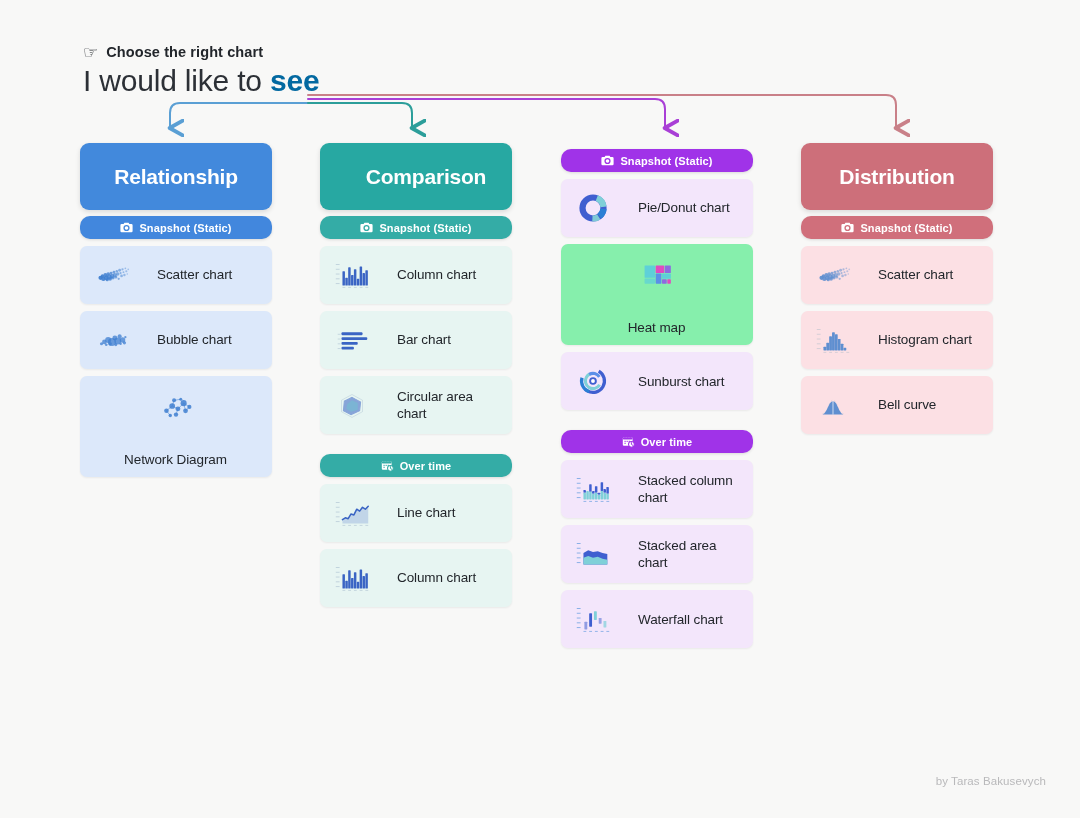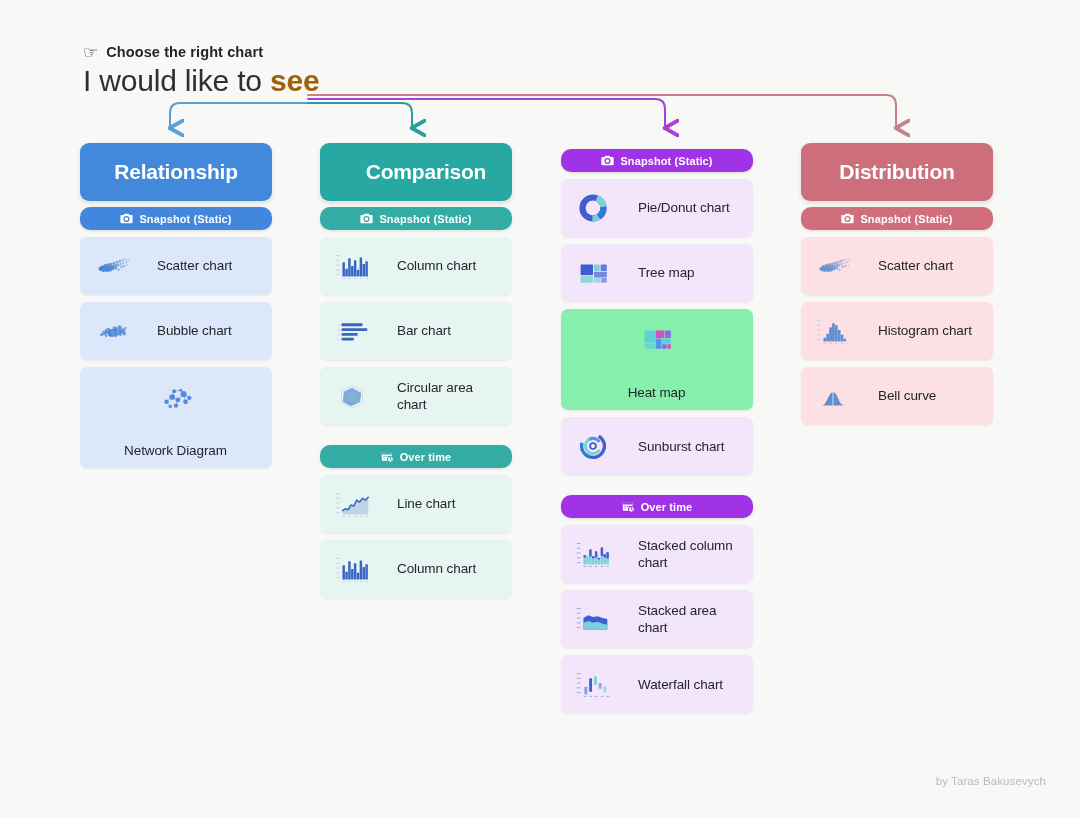--- a/index.html
+++ b/index.html
@@ -15,35 +15,35 @@
   .kicker {
     position: absolute; left: 83px; top: 43px;
     display: flex; align-items: center; gap: 8px;
   }
   .kicker-icon { font-size: 17px; color: #22262b; line-height: 1; transform: translateY(1px); }
   .kicker-text { font-size: 14.5px; font-weight: bold; color: #22262b; letter-spacing: .1px; }
   .headline {
     position: absolute; left: 83px; top: 64px;
     font-size: 30px; color: #2c3036; font-weight: 300; letter-spacing: -.2px;
   }
-  .headline b { font-weight: bold; color: #a16207; }
+  .headline b { font-weight: bold; color: #0369a1; }
 
   
   #arrows { position: absolute; left: 0; top: 0; width: 1080px; height: 818px; pointer-events: none; }
 
   
   .columns { position: absolute; left: 0; top: 143px; width: 1080px; }
   .col { position: absolute; width: 192px; }
   .col-0 { left: 80px; }
   .col-1 { left: 320px; }
   .col-2 { left: 561px; }
   .col-3 { left: 801px; }
 
   .col-head {
-    height: 58px; border-radius: 9px;
+    height: 67px; border-radius: 9px;
     display: flex; align-items: center; justify-content: center;
     color: #fff; font-size: 21px; font-weight: bold; letter-spacing: -.2px;
     box-shadow: 0 2px 5px rgba(0,0,0,.12);
   }
   .badge {
     margin-top: 6px; height: 23px; border-radius: 10px;
     display: flex; align-items: center; justify-content: center; gap: 6px;
     color: #fff; font-size: 11px; font-weight: bold; letter-spacing: .1px;
     box-shadow: 0 1px 3px rgba(0,0,0,.12);
   }
@@ -322,32 +322,20 @@
         </div>
         <div class="card" style="background: rgb(243, 230, 251);">
           <svg class="card-ico" viewBox="0 0 44 34">
             <circle cx="22" cy="17" r="11" fill="none" stroke="#3f5fd0" stroke-width="6.5"></circle>
             <circle cx="22" cy="17" r="11" fill="none" stroke="#7fd0d8" stroke-width="6.5" stroke-dasharray="12 57" stroke-dashoffset="-4" transform="rotate(-90 22 17)"></circle>
             <circle cx="22" cy="17" r="11" fill="none" stroke="#2b7fd4" stroke-width="6.5" stroke-dasharray="9 60" stroke-dashoffset="-18" transform="rotate(-90 22 17)"></circle>
             <circle cx="22" cy="17" r="11" fill="none" stroke="#7fc9d6" stroke-width="6.5" stroke-dasharray="7 62" stroke-dashoffset="-28" transform="rotate(-90 22 17)"></circle>
           </svg>
           <span class="card-label">Pie/Donut chart</span>
         </div>
-        <div class="card" style="background: rgb(243, 230, 251);">
-          <svg class="card-ico" viewBox="0 0 44 34">
-            <rect x="9" y="8" width="13" height="11" fill="#3f5fd0" rx=".6"></rect>
-            <rect x="9" y="19.6" width="13" height="7.5" fill="#7fd0d8" rx=".6" opacity=".85"></rect>
-            <rect x="23" y="8" width="6" height="7" fill="#7fd0d8" rx=".6"></rect>
-            <rect x="30" y="8" width="6.5" height="7" fill="#3f5fd0" rx=".6" opacity=".8"></rect>
-            <rect x="23" y="15.6" width="13.5" height="6" fill="#3f5fd0" rx=".6" opacity=".7"></rect>
-            <rect x="23" y="22.2" width="7" height="4.9" fill="#7fd0d8" rx=".6" opacity=".7"></rect>
-            <rect x="30.6" y="22.2" width="5.9" height="4.9" fill="#3f5fd0" rx=".6" opacity=".55"></rect>
-          </svg>
-          <span class="card-label">Tree map</span>
-        </div>
         <div class="card" style="background: #86efac; flex-direction: column;">
           <svg class="card-ico" viewBox="0 0 44 34">
             <rect x="9" y="8" width="11" height="13" fill="#5ed0d8" rx=".6"></rect>
             <rect x="9" y="21.6" width="11" height="5.5" fill="#5ed0d8" rx=".6" opacity=".75"></rect>
             <rect x="20.6" y="8" width="9" height="8" fill="#e04ac0" rx=".6"></rect>
             <rect x="30.2" y="8" width="6.3" height="8" fill="#8e6ae0" rx=".6"></rect>
             <rect x="20.6" y="16.6" width="6" height="10.5" fill="#5b8fe8" rx=".6"></rect>
             <rect x="27.2" y="16.6" width="9.3" height="5.5" fill="#5ed0d8" rx=".6"></rect>
             <rect x="27.2" y="22.6" width="5" height="4.5" fill="#8e6ae0" rx=".6"></rect>
             <rect x="32.8" y="22.6" width="3.7" height="4.5" fill="#e04ac0" rx=".6"></rect>

